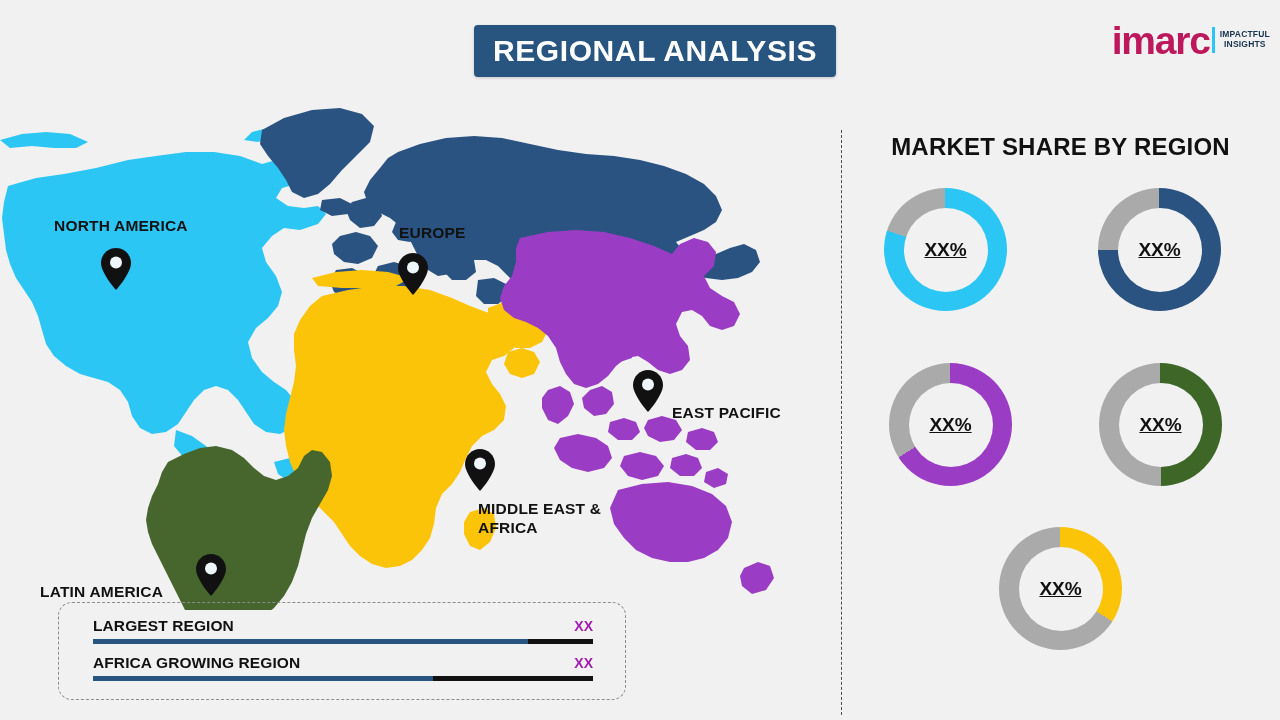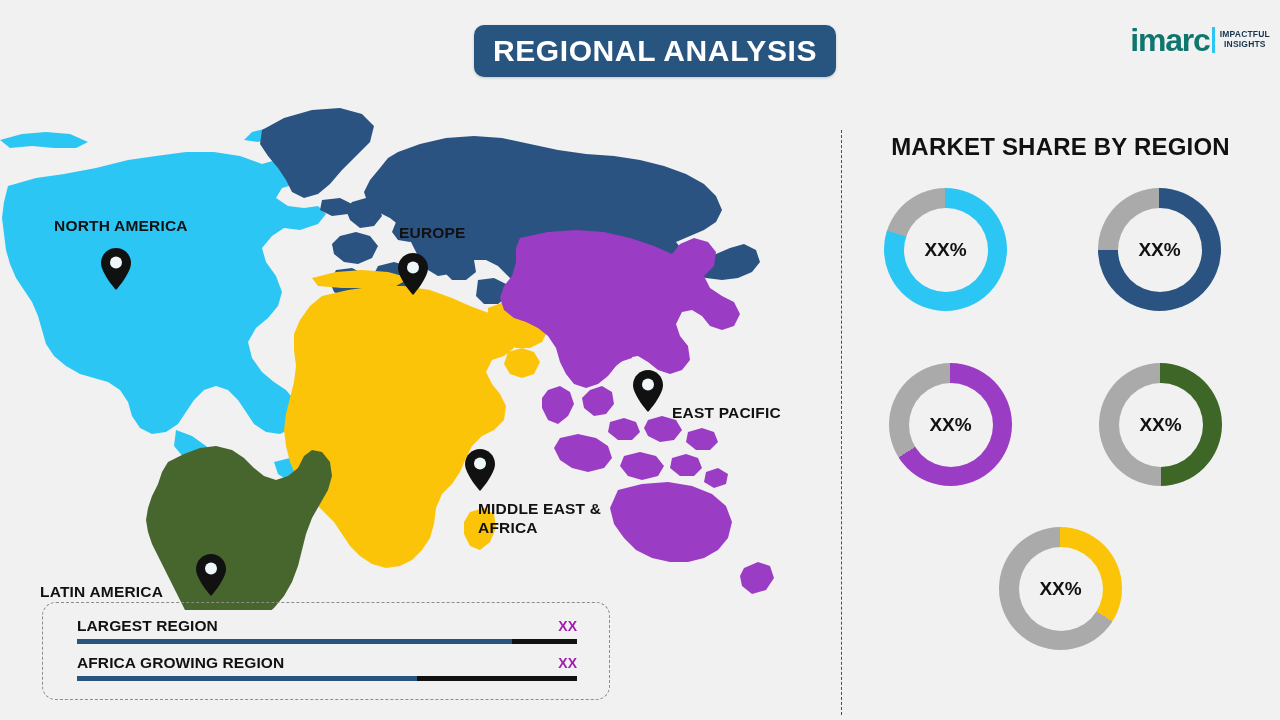--- a/index.html
+++ b/index.html
@@ -19,21 +19,21 @@
   }
 
   
   #title-banner {
     position: absolute;
     left: 474px;
     top: 25px;
     width: 362px;
     height: 52px;
     background: #27557f;
-    border-radius: 10px;
+    border-radius: 4px;
     display: flex;
     align-items: center;
     justify-content: center;
     box-shadow: 0 1px 3px rgba(0,0,0,0.18);
   }
   #title-text {
     color: #ffffff;
     font-size: 30px;
     font-weight: bold;
     letter-spacing: 0.6px;
@@ -42,23 +42,23 @@
   
   #logo {
     position: absolute;
     right: 10px;
     top: 22px;
     display: flex;
     align-items: center;
     height: 36px;
   }
   #logo-word {
-    font-size: 32px;
-    font-weight: bold;
-    color: #0f766e;
+    font-size: 39px;
+    font-weight: bold;
+    color: #be185d;
     letter-spacing: -1.2px;
     line-height: 1;
     position: relative;
   }
   #logo-bar {
     width: 3px;
     height: 26px;
     background: #2cc6f5;
     margin: 0 5px 0 2px;
   }
@@ -114,21 +114,21 @@
   .map-pin { position: absolute; }
   #pin-north-america { left: 101px; top: 158px; }
   #pin-europe        { left: 398px; top: 163px; }
   #pin-asia-pacific  { left: 633px; top: 280px; }
   #pin-mea           { left: 465px; top: 359px; }
   #pin-latin-america { left: 196px; top: 464px; }
 
   
   #legend-box {
     position: absolute;
-    left: 42px;
+    left: 58px;
     top: 602px;
     width: 568px;
     height: 98px;
     border: 1.6px dashed #8c8c8c;
     border-radius: 14px;
     box-sizing: border-box;
     padding: 14px 32px 10px 34px;
   }
   .legend-row { margin-bottom: 10px; }
   .legend-row:last-child { margin-bottom: 0; }
@@ -191,20 +191,21 @@
     border-radius: 50%;
     background: #f1f1f1;
     display: flex;
     align-items: center;
     justify-content: center;
   }
   .donut .hole span {
     font-size: 19px;
     font-weight: bold;
     color: #111111;
+    text-decoration: underline;
   }
   #donut-0 { left: 884px; top: 188px; }
   #donut-1 { left: 1098px; top: 188px; }
   #donut-2 { left: 889px; top: 363px; }
   #donut-3 { left: 1099px; top: 363px; }
   #donut-4 { left: 999px; top: 527px; }
 </style>
 </head>
 <body>
 

